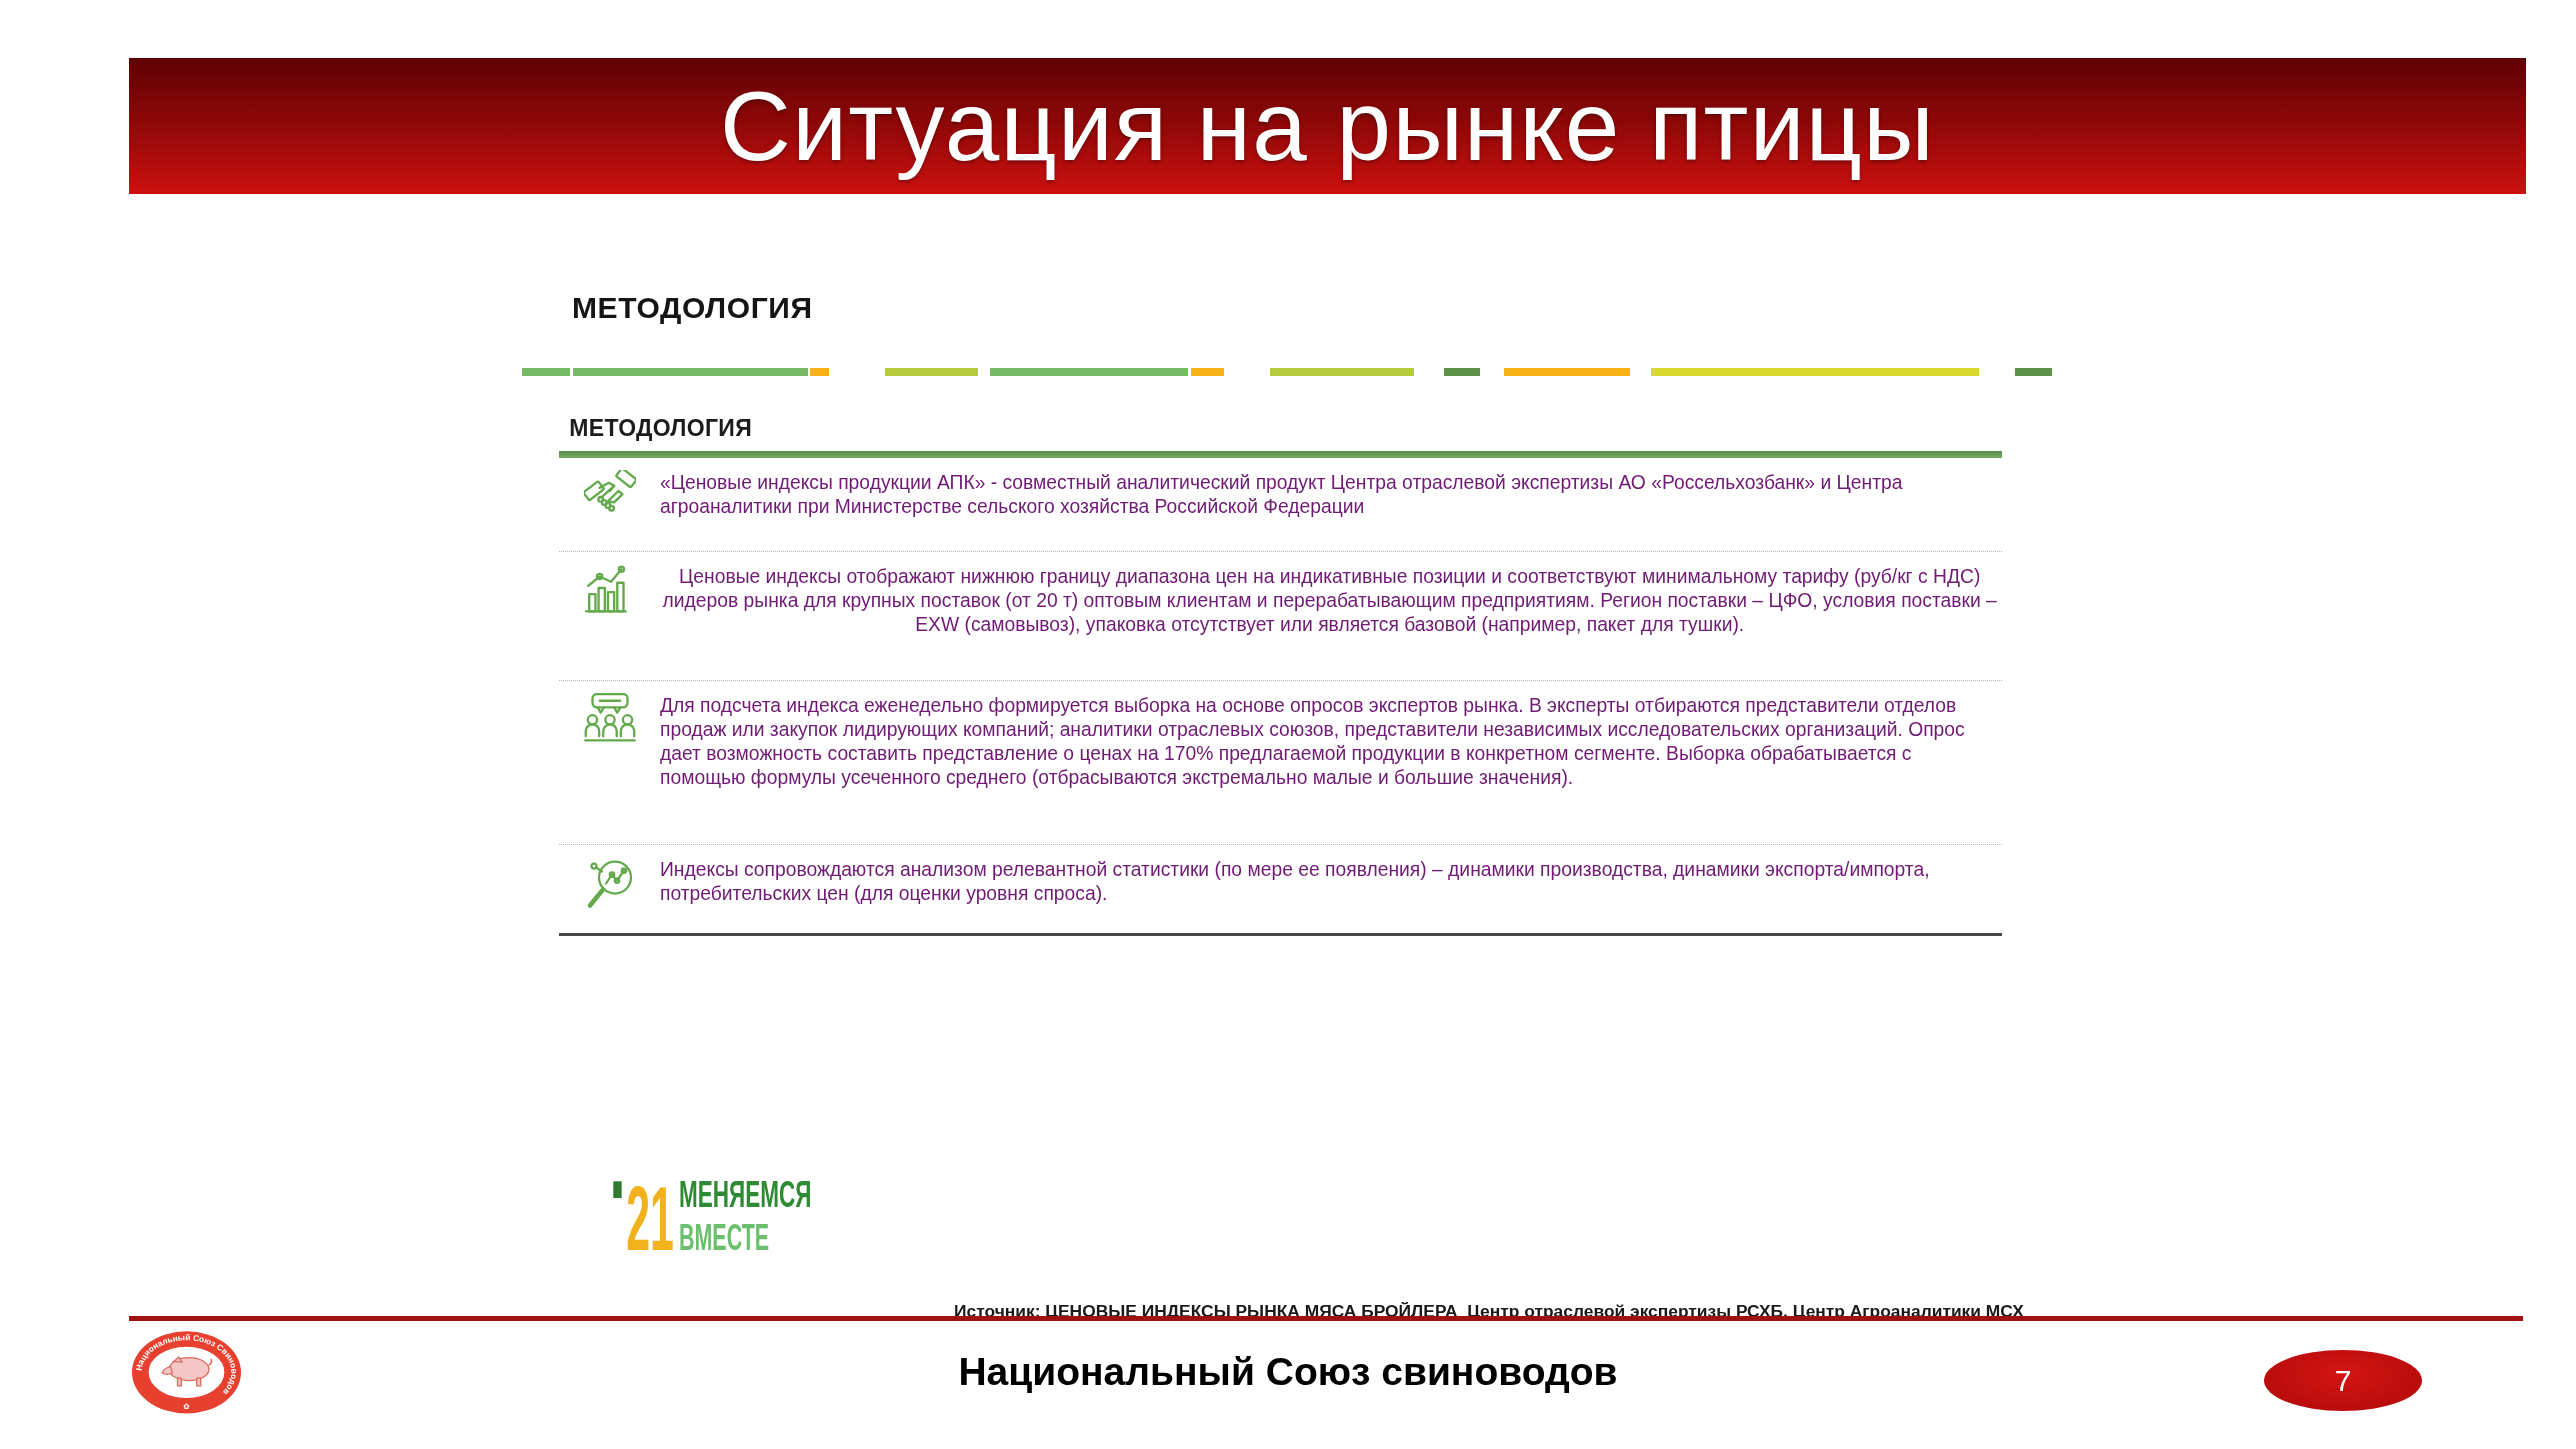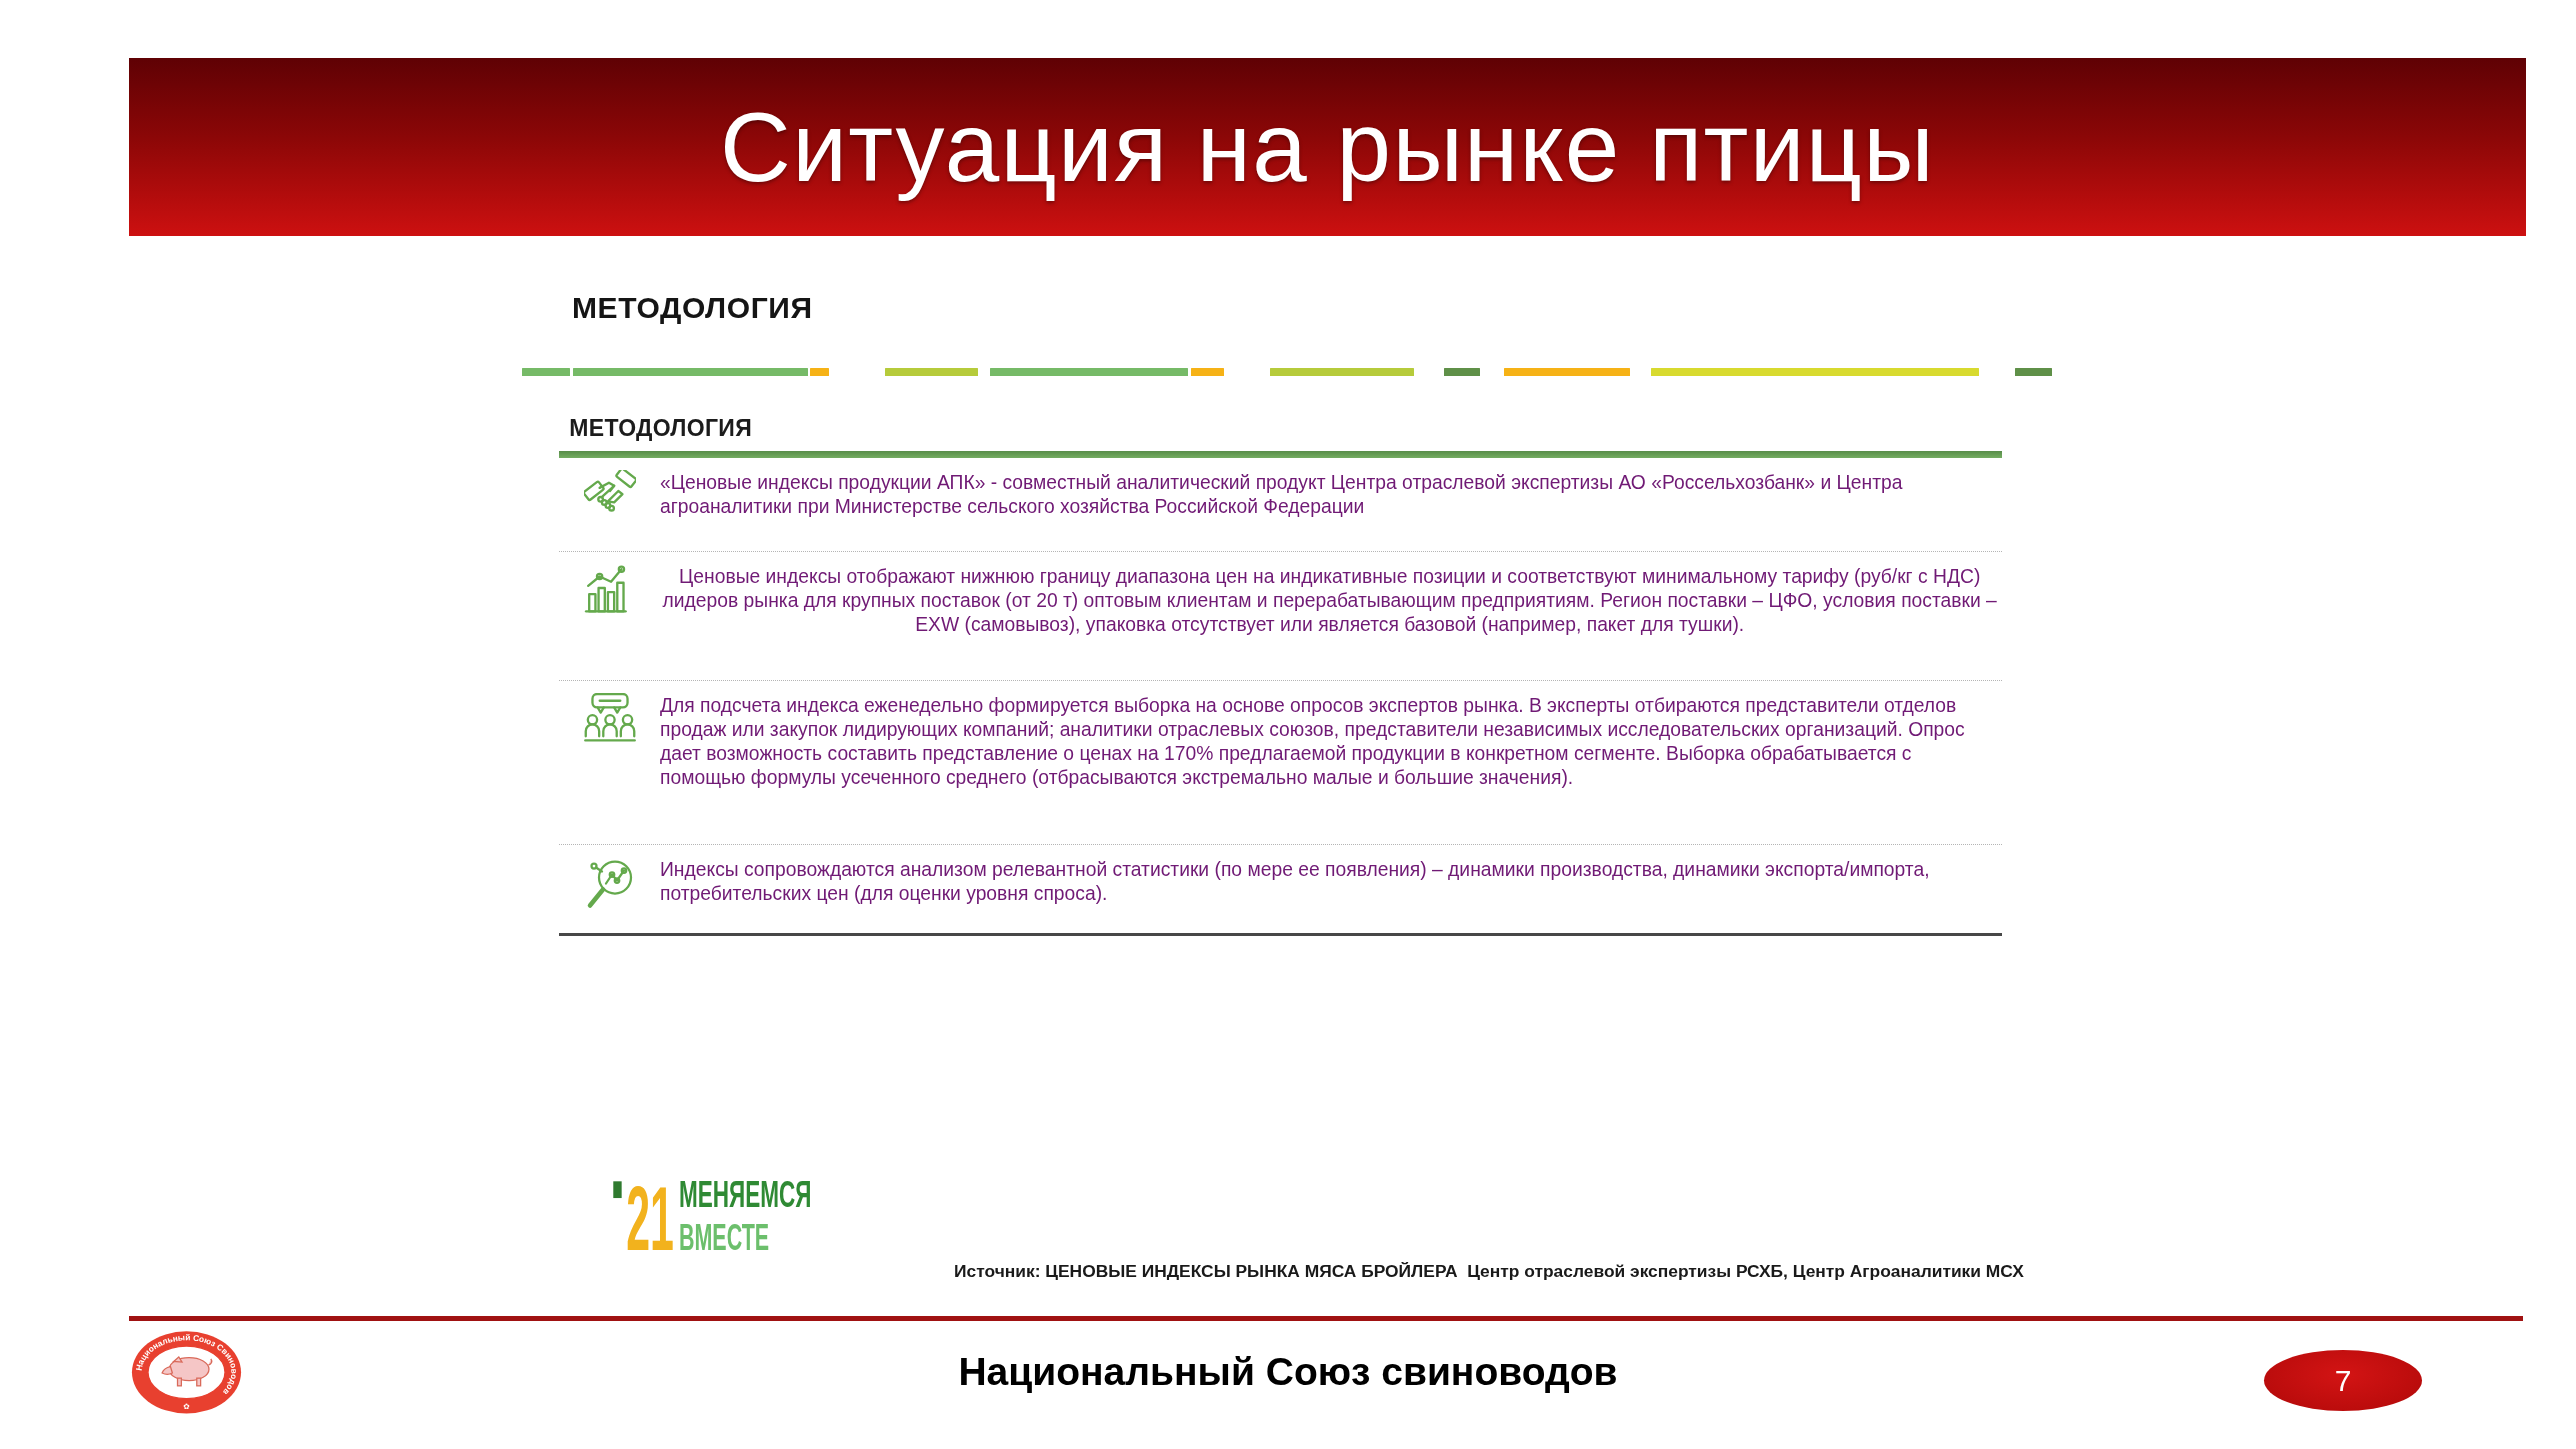--- a/index.html
+++ b/index.html
@@ -1,20 +1,20 @@
 <!DOCTYPE html>
 <html style="font-size:10.3px"><head>
 <meta charset="utf-8">
 <style>
   html,body{margin:0;padding:0;background:#fff;}
   .slide{position:relative;width:2576px;height:1449px;background:#ffffff;overflow:hidden;
          font-family:"Liberation Sans",sans-serif;}
 
   
-  .banner{position:absolute;left:129px;top:58px;width:2397px;height:178px;
+  .banner{position:absolute;left:129px;top:58px;width:2397px;height:136px;
           background:linear-gradient(to bottom,#5f0104 0%,#8c0707 45%,#cd1010 100%);
           display:flex;align-items:center;justify-content:center;}
   .banner-title{color:#ffffff;font-size:98px;font-weight:400;letter-spacing:1.3px;
                 text-shadow:0 1.9px 3.9px rgba(0,0,0,.35);white-space:nowrap;}
 
   
   .section-heading{position:absolute;left:572px;top:291px;font-size:30px;font-weight:700;
                    color:#151515;letter-spacing:0.6px;}
 
   
@@ -34,21 +34,21 @@
   .mrow-4{min-height:88px;}
   .micon{flex:0 0 101px;display:flex;justify-content:center;padding-top:11.6px;}
   .mtext{flex:1;font-size:19.3px;line-height:24px;color:#701a75;padding-top:13px;
          padding-right:2.6px;}
   .icon-svg{stroke:#64a94c;fill:none;stroke-width:4.5;stroke-linecap:round;stroke-linejoin:round;}
 
   
   .logo21{position:absolute;left:612px;top:1171px;}
 
   
-  .source-line{position:absolute;left:954px;top:1261px;font-size:17.4px;font-weight:700;
+  .source-line{position:absolute;left:954px;top:1301px;font-size:17.4px;font-weight:700;
                color:#1a1a1a;white-space:nowrap;}
 
   
   .footer-line{position:absolute;left:129px;top:1316px;width:2394px;height:5.2px;background:#a01212;}
   .footer-org{position:absolute;left:0;top:1350px;width:2576px;text-align:center;
               font-size:39px;font-weight:700;color:#000;}
   .page-badge{position:absolute;left:2264px;top:1350px;width:158px;height:61px;border-radius:50%;
               background:radial-gradient(ellipse at 50% 40%,#d31414 0%,#bb0c0c 70%,#a30808 100%);
               display:flex;align-items:center;justify-content:center;}
   .page-badge span{color:#fff;font-size:30px;font-weight:400;}

